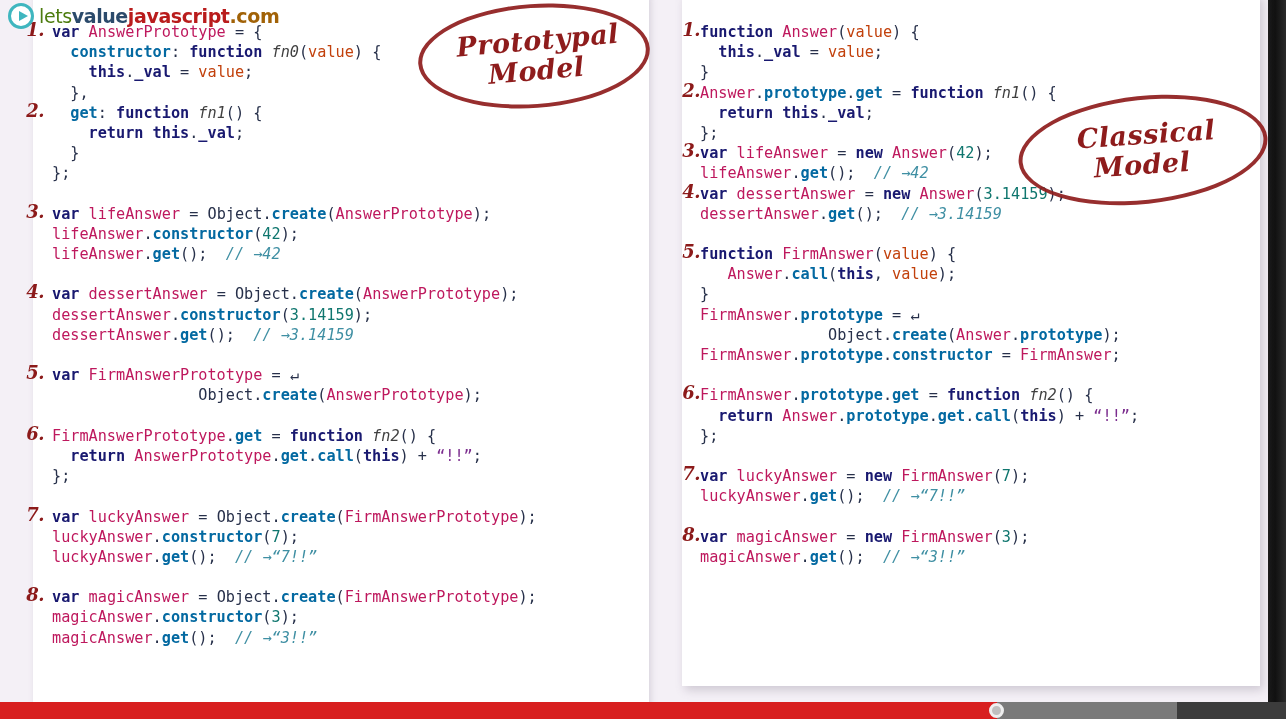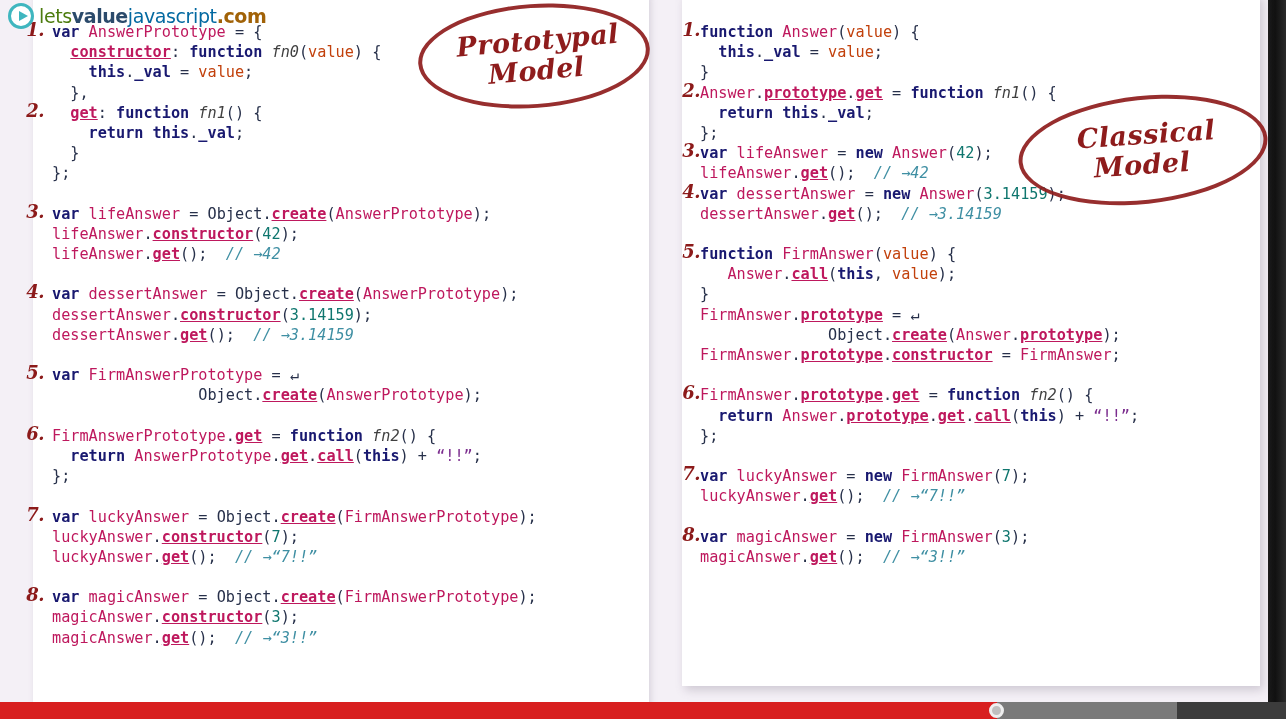--- a/index.html
+++ b/index.html
@@ -67,21 +67,21 @@
     border-bottom: 5.5px solid transparent;
   }
   #logo .wordmark {
     font-family: "DejaVu Sans", sans-serif;
     font-size: 19px;
     letter-spacing: -0.4px;
     white-space: nowrap;
   }
   #logo .w-lets   { color:#4d7c0f; font-weight:400; }
   #logo .w-code   { color:#2b4a6b; font-weight:700; }
-  #logo .w-js     { color:#0369a1; font-weight:400; }
+  #logo .w-js     { color:#b91c1c; font-weight:700; }
   #logo .w-com    { color:#a16207; font-weight:700; }
 
   
   .code {
     position: absolute;
     font-family: "DejaVu Sans Mono", monospace;
     font-size: 15.2px;
     line-height: 20.2px;
     white-space: pre;
     color: #27304a;
@@ -104,21 +104,21 @@
     font-weight: 700;
     font-size: 18px;
     color: #8c1a1a;
     letter-spacing: -0.5px;
   }
   #code-right .num { left: -30px; }
 
   
   .kw     { color:#191970; font-weight:700;margin-top:44px; }           
   .id     { color:#be185d; }                            
-  .mem    { color:#be185d; font-weight:700;text-decoration:underline; }           
+  .mem    { color:#0369a1; font-weight:700; }           
   .num-l  { color:#0f766e; }                            
   .str    { color:#7b2d8e; }                            
   .cmt    { color:#3f8fa3; font-style:italic;margin-top:32px; }         
   .fnname { color:#404040; font-style:italic; }         
   .param  { color:#c2410c; }
   .punc   { color:#27304a; }
 
   
   .annot {
     position: absolute;

